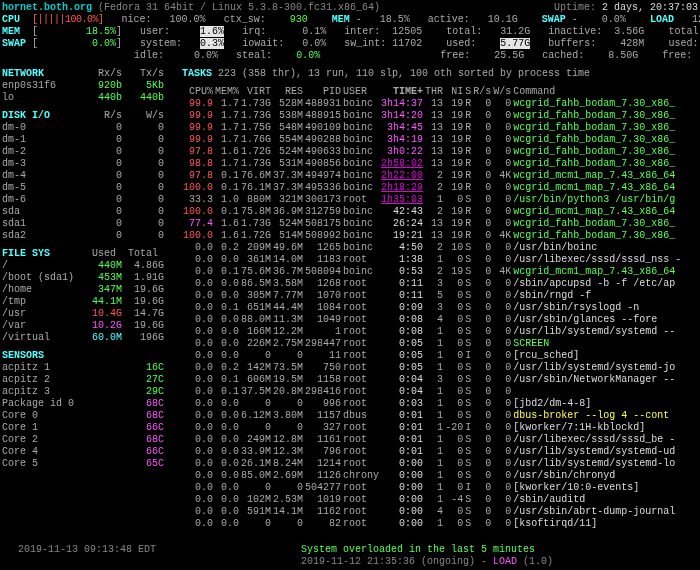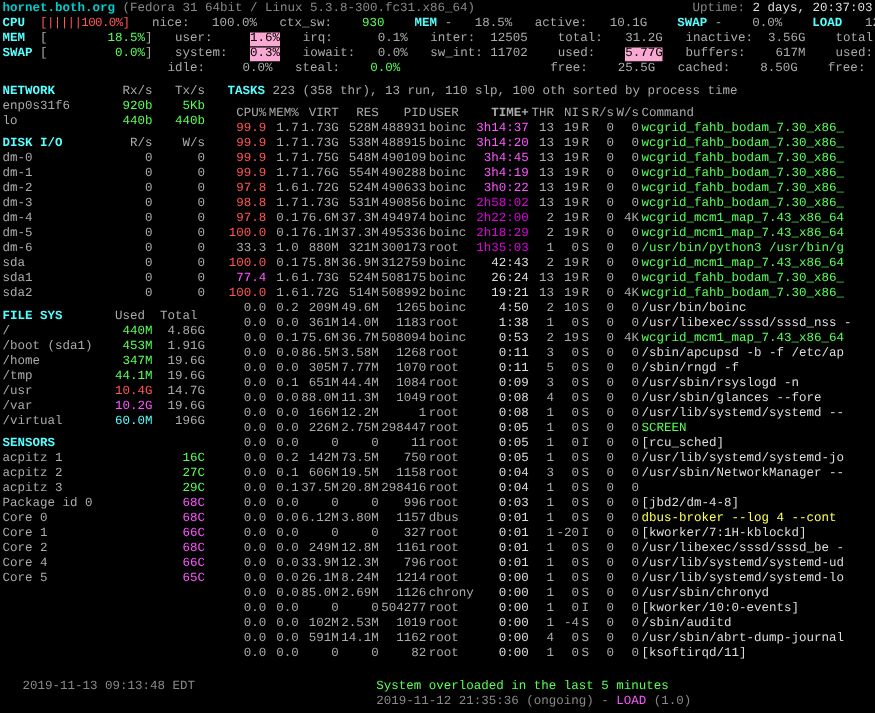--- a/index.html
+++ b/index.html
@@ -14,25 +14,25 @@
     overflow: hidden;
     padding: 2px;
   }
   .topbar { display: flex; justify-content: space-between; color: #aaa; gap: 44px; }
   .row { white-space: pre; }
   .c-cyan { color: #5ff; }
   .c-cyanb { color: #0cc; font-weight: bold; }
   .c-green { color: #5f5; }
   .c-yellow { color: #ff5; }
   .c-mag { color: #f5f; }
-  .c-magb { color: #d0d; }
+  .c-magb { color: #d0d; text-decoration: underline; }
   .c-red { color: #f55; }
   .c-white { color: #ddd; }
   .c-gray { color: #888; }
-  .inv-g { background: #f9a8d4; color: #000; }
+  .inv-g { background: #e5e5e5; color: #000; }
   .bar { letter-spacing: -0.5px; }
   .hdr { color: #5ff; font-weight: bold; }
   table { border-collapse: collapse; }
   td { padding: 0 1px; white-space: nowrap; font-size: 10px; line-height: 12px; }
   .r { text-align: right; }
   .footer { position: absolute; bottom: 2px; left: 18px; right: 2px; display: flex; justify-content: space-between; }
   .footer .msg { color: #5f5; }
   .footer .ts { color: #888; }
   .main { display: flex; gap: 8px; }
   .leftcol { width: 172px; flex-shrink: 0; }
@@ -48,21 +48,21 @@
     <span class="c-gray">(Fedora 31 64bit / Linux 5.3.8-300.fc31.x86_64)</span>
   </span>
   <span>
     <span class="c-gray">Uptime:</span>
     <span class="c-white">2 days, 20:37:03</span>
   </span>
 </div>
 
 <div class="row"><span class="hdr">CPU</span>  <span class="c-red bar">[|||||100.0%]</span>   <span>nice:</span>   <span>100.0%</span>   <span>ctx_sw:</span>    <span class="c-green">930</span>    <span class="hdr">MEM</span> -   <span>18.5%</span>   <span>active:</span>   <span>10.1G</span>    <span class="hdr">SWAP</span> -    <span>0.0%</span>    <span class="hdr">LOAD</span>   <span>12-core</span></div>
 <div class="row"><span class="hdr">MEM</span>  [        <span class="c-green">18.5%</span>]   <span>user:</span>     <span class="inv-g">1.6%</span>   <span>irq:</span>      <span>0.1%</span>   <span>inter:</span>  <span>12505</span>    <span>total:</span>   <span>31.2G</span>   <span>inactive:</span>  <span>3.56G</span>    <span>total:</span>          </div>
-<div class="row"><span class="hdr">SWAP</span> [         <span class="c-green">0.0%</span>]   <span>system:</span>   <span class="inv-g">0.3%</span>   <span>iowait:</span>   <span>0.0%</span>   <span>sw_int:</span> <span>11702</span>    <span>used:</span>    <span class="inv-g">5.77G</span>   <span>buffers:</span>    <span>617M</span>    <span>used:</span>              </div>
+<div class="row"><span class="hdr">SWAP</span> [         <span class="c-green">0.0%</span>]   <span>system:</span>   <span class="inv-g">0.3%</span>   <span>iowait:</span>   <span>0.0%</span>   <span>sw_int:</span> <span>11702</span>    <span>used:</span>    <span class="inv-g">5.77G</span>   <span>buffers:</span>    <span>428M</span>    <span>used:</span>              </div>
 <div class="row">                      <span>idle:</span>     <span>0.0%</span>   <span>steal:</span>    <span class="c-green">0.0%</span>                    <span>free:</span>    <span>25.5G</span>   <span>cached:</span>    <span>8.50G</span>    <span>free:</span>          </div>
 
 <div style="height:6px"></div>
 
 <div class="main">
   <div class="leftcol">
 
     <div class="row"><span class="hdr">NETWORK</span>         <span>Rx/s</span>   <span>Tx/s</span></div>
     <div id="net-rows">
         <div class="row">enp0s31f6   <span class="c-green">    920b</span><span class="c-green">    5Kb</span></div>

